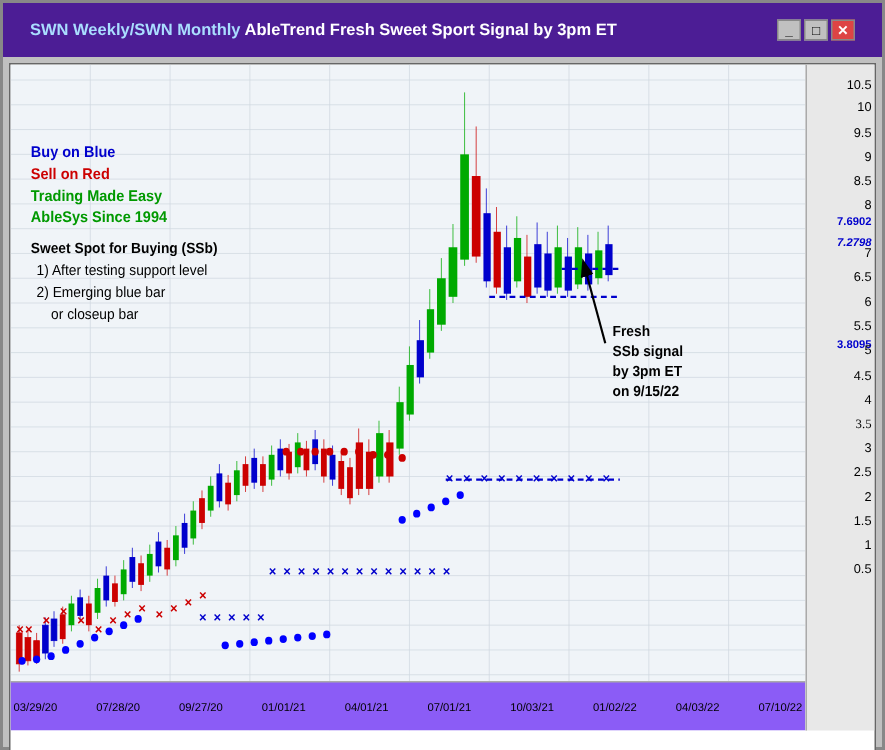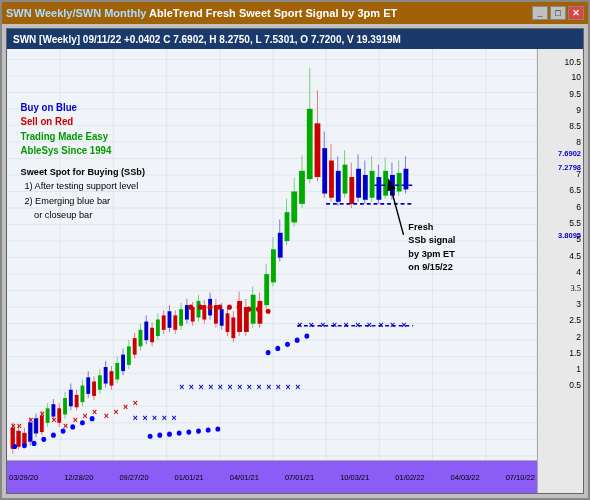--- a/index.html
+++ b/index.html
@@ -6,29 +6,29 @@
     body { width: 590px; height: 500px; background: #c0c0c0; font-family: Arial, sans-serif; overflow: hidden; }
 
     .window {
       width: 590px;
       height: 500px;
       background: #c0c0c0;
       border: 2px solid #888;
     }
 
     .title-bar {
-      background: #a16207;
+      background: #4c1d95;
       color: white;
       font-size: 11px;
       font-weight: bold;
-      padding: 3px 4px;
+      padding: 3px 18px;
       display: flex;
       align-items: center;
       justify-content: space-between;
-      height: 22px;
+      height: 36px;
     }
 
     .title-bar-buttons {
       display: flex;
       gap: 2px;
     }
 
     .title-btn {
       width: 16px;
       height: 14px;
@@ -83,23 +83,20 @@
       <span style="color:white; font-weight:bold;">AbleTrend Fresh Sweet Sport Signal by 3pm ET</span>
     </span>
     <div class="title-bar-buttons">
       <div class="title-btn">_</div>
       <div class="title-btn">□</div>
       <div class="title-btn" style="background:#dd4444;color:white;">✕</div>
     </div>
   </div>
 
   <div class="chart-container">
-    <div class="chart-header">
-      <span style="font-size:10px;">SWN [Weekly] 09/11/22 +0.0402 C 7.6902, H 8.2750, L 7.5301, O 7.7200, V 19.3919M</span>
-    </div>
 
     <div style="display:flex; height:calc(100% - 20px);">
 
       <div class="chart-main">
         <svg class="chart-svg" viewBox="0 0 548 430" preserveAspectRatio="none">
 
           <rect width="548" height="430" fill="#f0f4f8"></rect>
 
           <g stroke="#d0d8e0" stroke-width="0.5">
             <line x1="0" y1="10" x2="548" y2="10"></line>
@@ -438,42 +435,42 @@
 
           <text x="415" y="175" font-size="9.5" fill="#000000" font-family="Arial" font-weight="bold">Fresh</text>
           <text x="415" y="188" font-size="9.5" fill="#000000" font-family="Arial" font-weight="bold">SSb signal</text>
           <text x="415" y="201" font-size="9.5" fill="#000000" font-family="Arial" font-weight="bold">by 3pm ET</text>
           <text x="415" y="214" font-size="9.5" fill="#000000" font-family="Arial" font-weight="bold">on 9/15/22</text>
         </svg>
 
         
         <div style="position:absolute; bottom:0; left:0; right:0; height:18px; background:#8b5cf6; border-top:1px solid #aaa; display:flex; align-items:center; justify-content:space-between; padding:16px 2px;">
           <span style="font-size:7.5px;">03/29/20</span>
-          <span style="font-size:7.5px;">12/28/20</span>
+          <span style="font-size:7.5px;">07/28/20</span>
           <span style="font-size:7.5px;">09/27/20</span>
           <span style="font-size:7.5px;">01/01/21</span>
           <span style="font-size:7.5px;">04/01/21</span>
           <span style="font-size:7.5px;">07/01/21</span>
           <span style="font-size:7.5px;">10/03/21</span>
           <span style="font-size:7.5px;">01/02/22</span>
           <span style="font-size:7.5px;">04/03/22</span>
           <span style="font-size:7.5px;">07/10/22</span>
         </div>
       </div>
 
       <div style="width:46px; background:#e8e8e8; border-left:1px solid #aaa; position:relative; font-size:8.5px; font-family:Arial;">
 
         <div style="position:absolute; top:8px; right:2px;">10.5</div>
         <div style="position:absolute; top:23px; right:2px;">10</div>
         <div style="position:absolute; top:40px; right:2px;">9.5</div>
         <div style="position:absolute; top:56px; right:2px;">9</div>
         <div style="position:absolute; top:72px; right:2px;">8.5</div>
         <div style="position:absolute; top:88px; right:2px;">8</div>
         <div style="position:absolute; top:100px; right:2px; color:#0000cc; font-weight:bold; font-size:7.5px;">7.6902</div>
-        <div style="position:absolute; top:114px; right:2px; color:#0000cc; font-weight:bold; font-size:7.5px;">7.2798</div>
+        <div style="position:absolute; top:114px; right:2px; color:#0000cc; font-weight:bold; font-size:7.5px;font-style:italic;">7.2798</div>
         <div style="position:absolute; top:120px; right:2px;">7</div>
         <div style="position:absolute; top:136px; right:2px;">6.5</div>
         <div style="position:absolute; top:153px; right:2px;">6</div>
         <div style="position:absolute; top:169px; right:2px;">5.5</div>
         <div style="position:absolute; top:182px; right:2px; color:#0000cc; font-weight:bold; font-size:7.5px;">3.8095</div>
         <div style="position:absolute; top:185px; right:2px;">5</div>
         <div style="position:absolute; top:202px; right:2px;margin-left:36px;">4.5</div>
         <div style="position:absolute; top:218px; right:2px;">4</div>
         <div style="position:absolute; top:234px; right:2px;font-family:Liberation Serif, serif;">3.5</div>
         <div style="position:absolute; top:250px; right:2px;">3</div>

